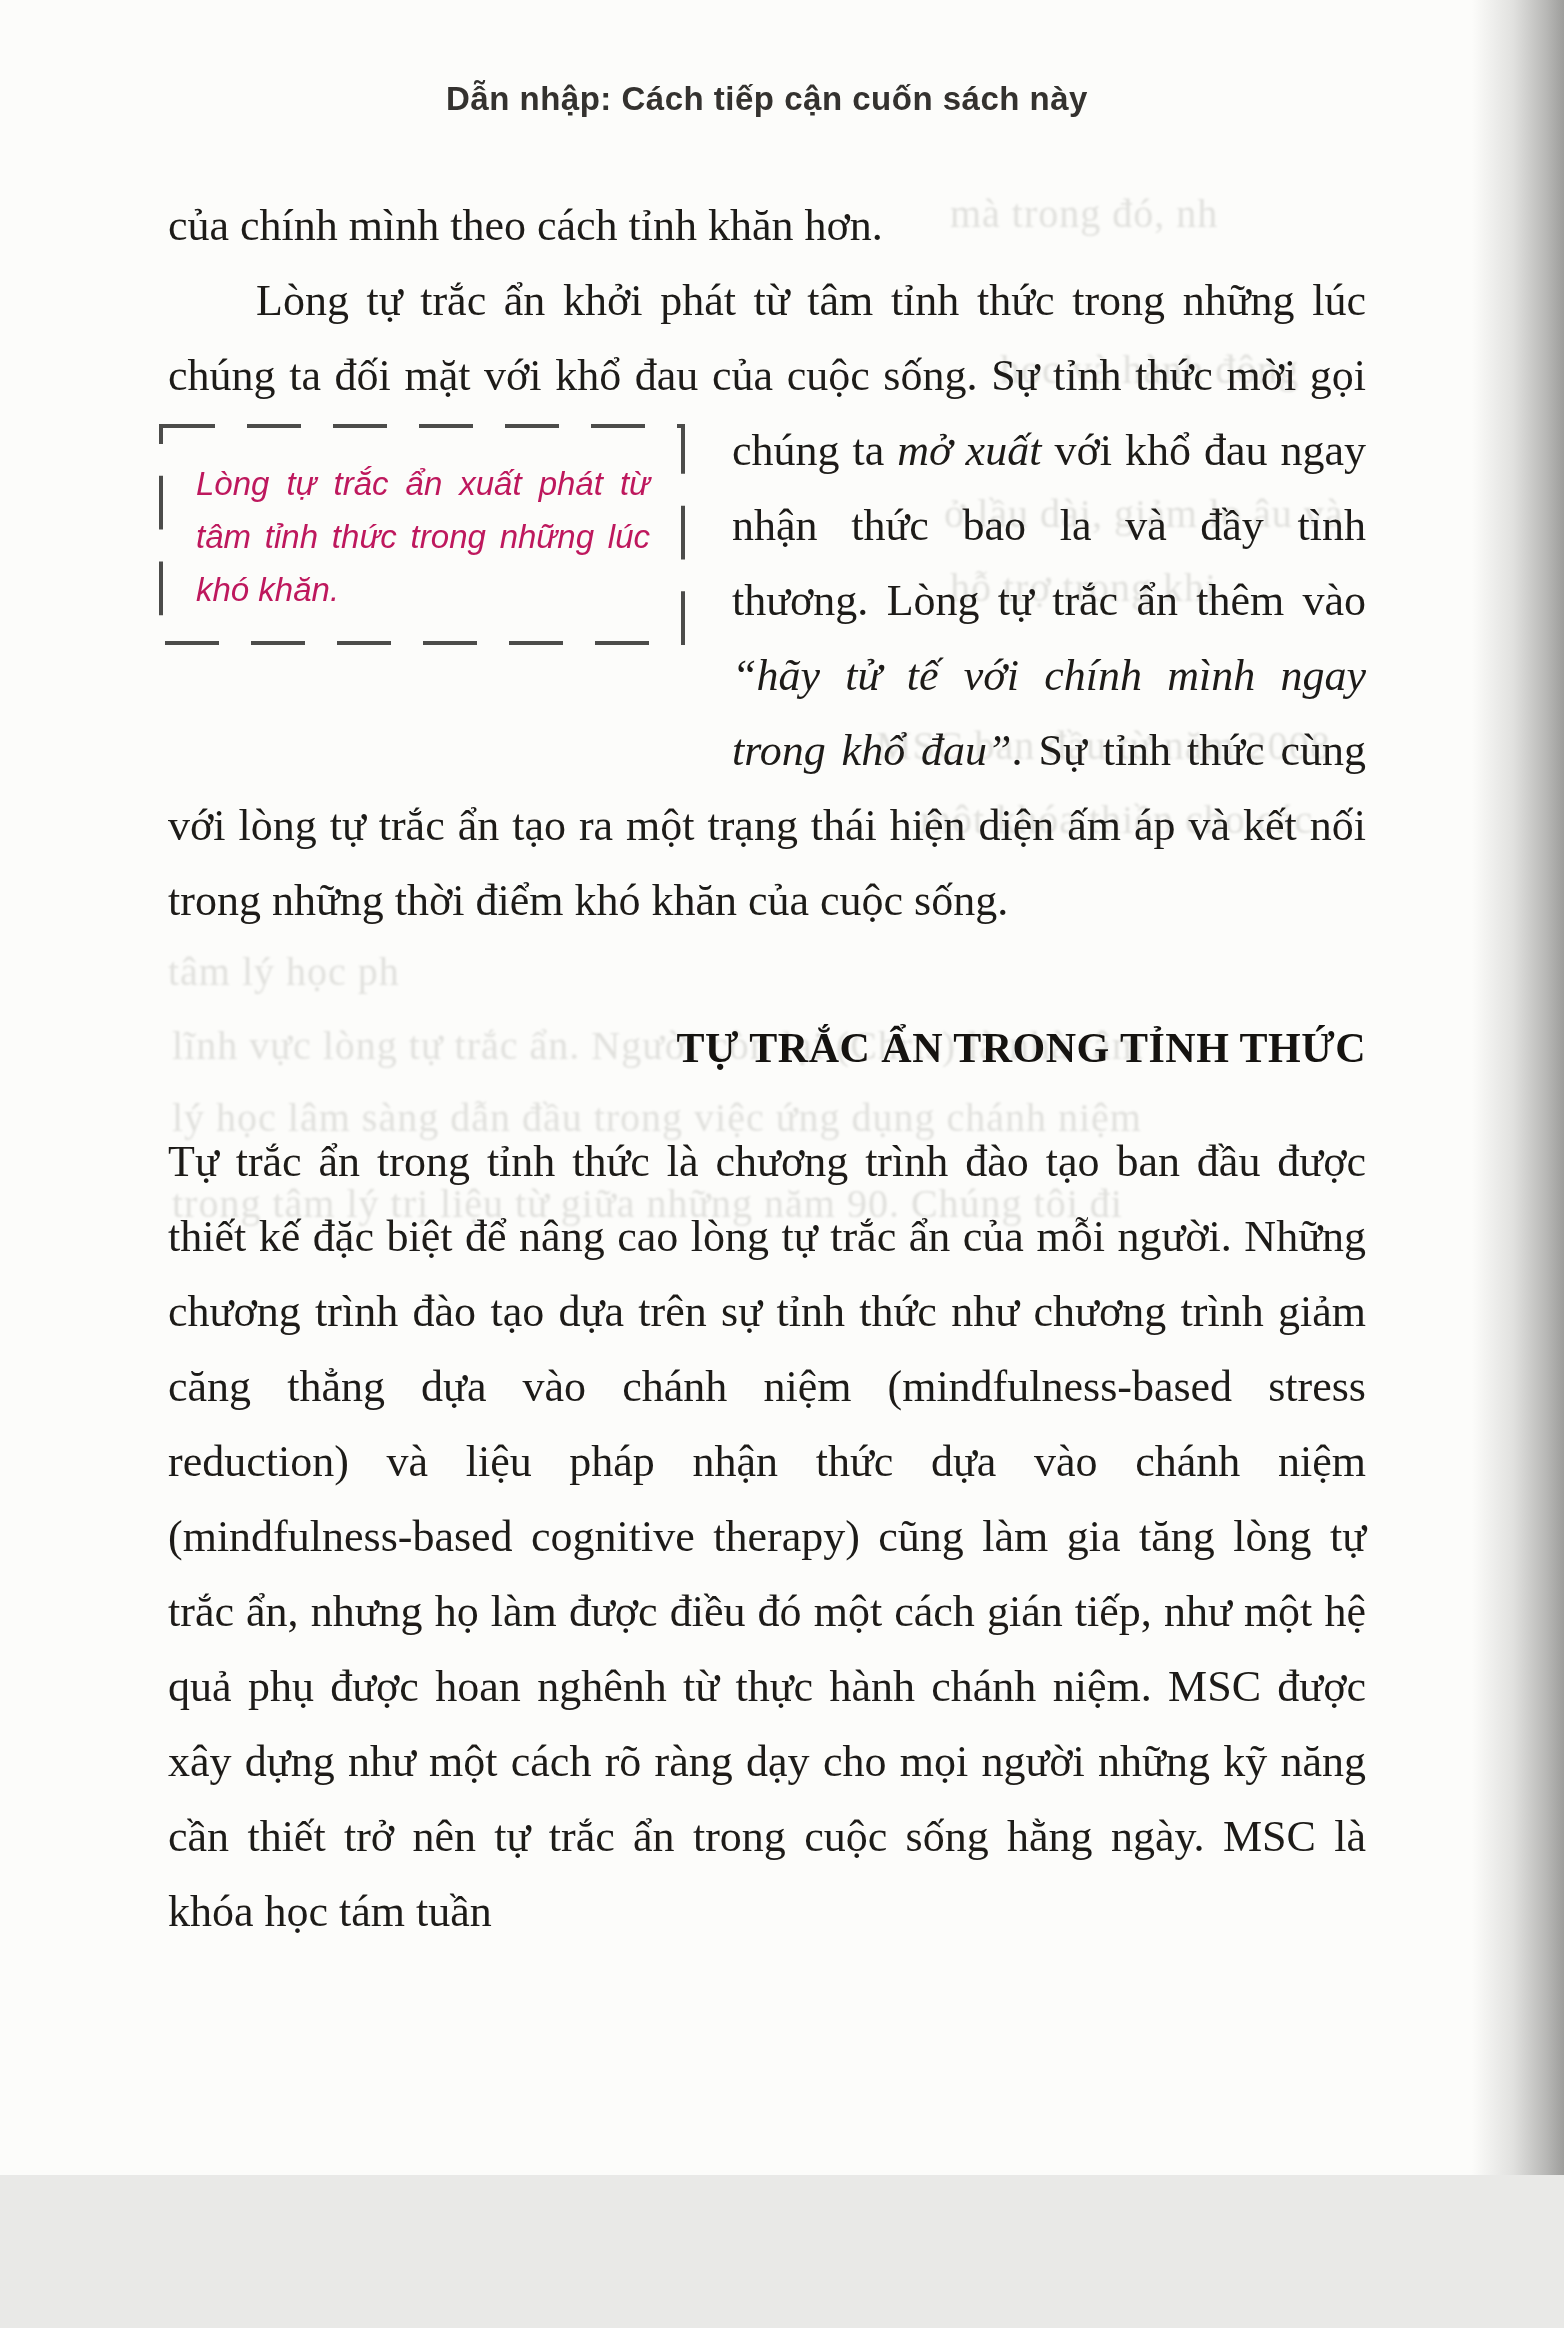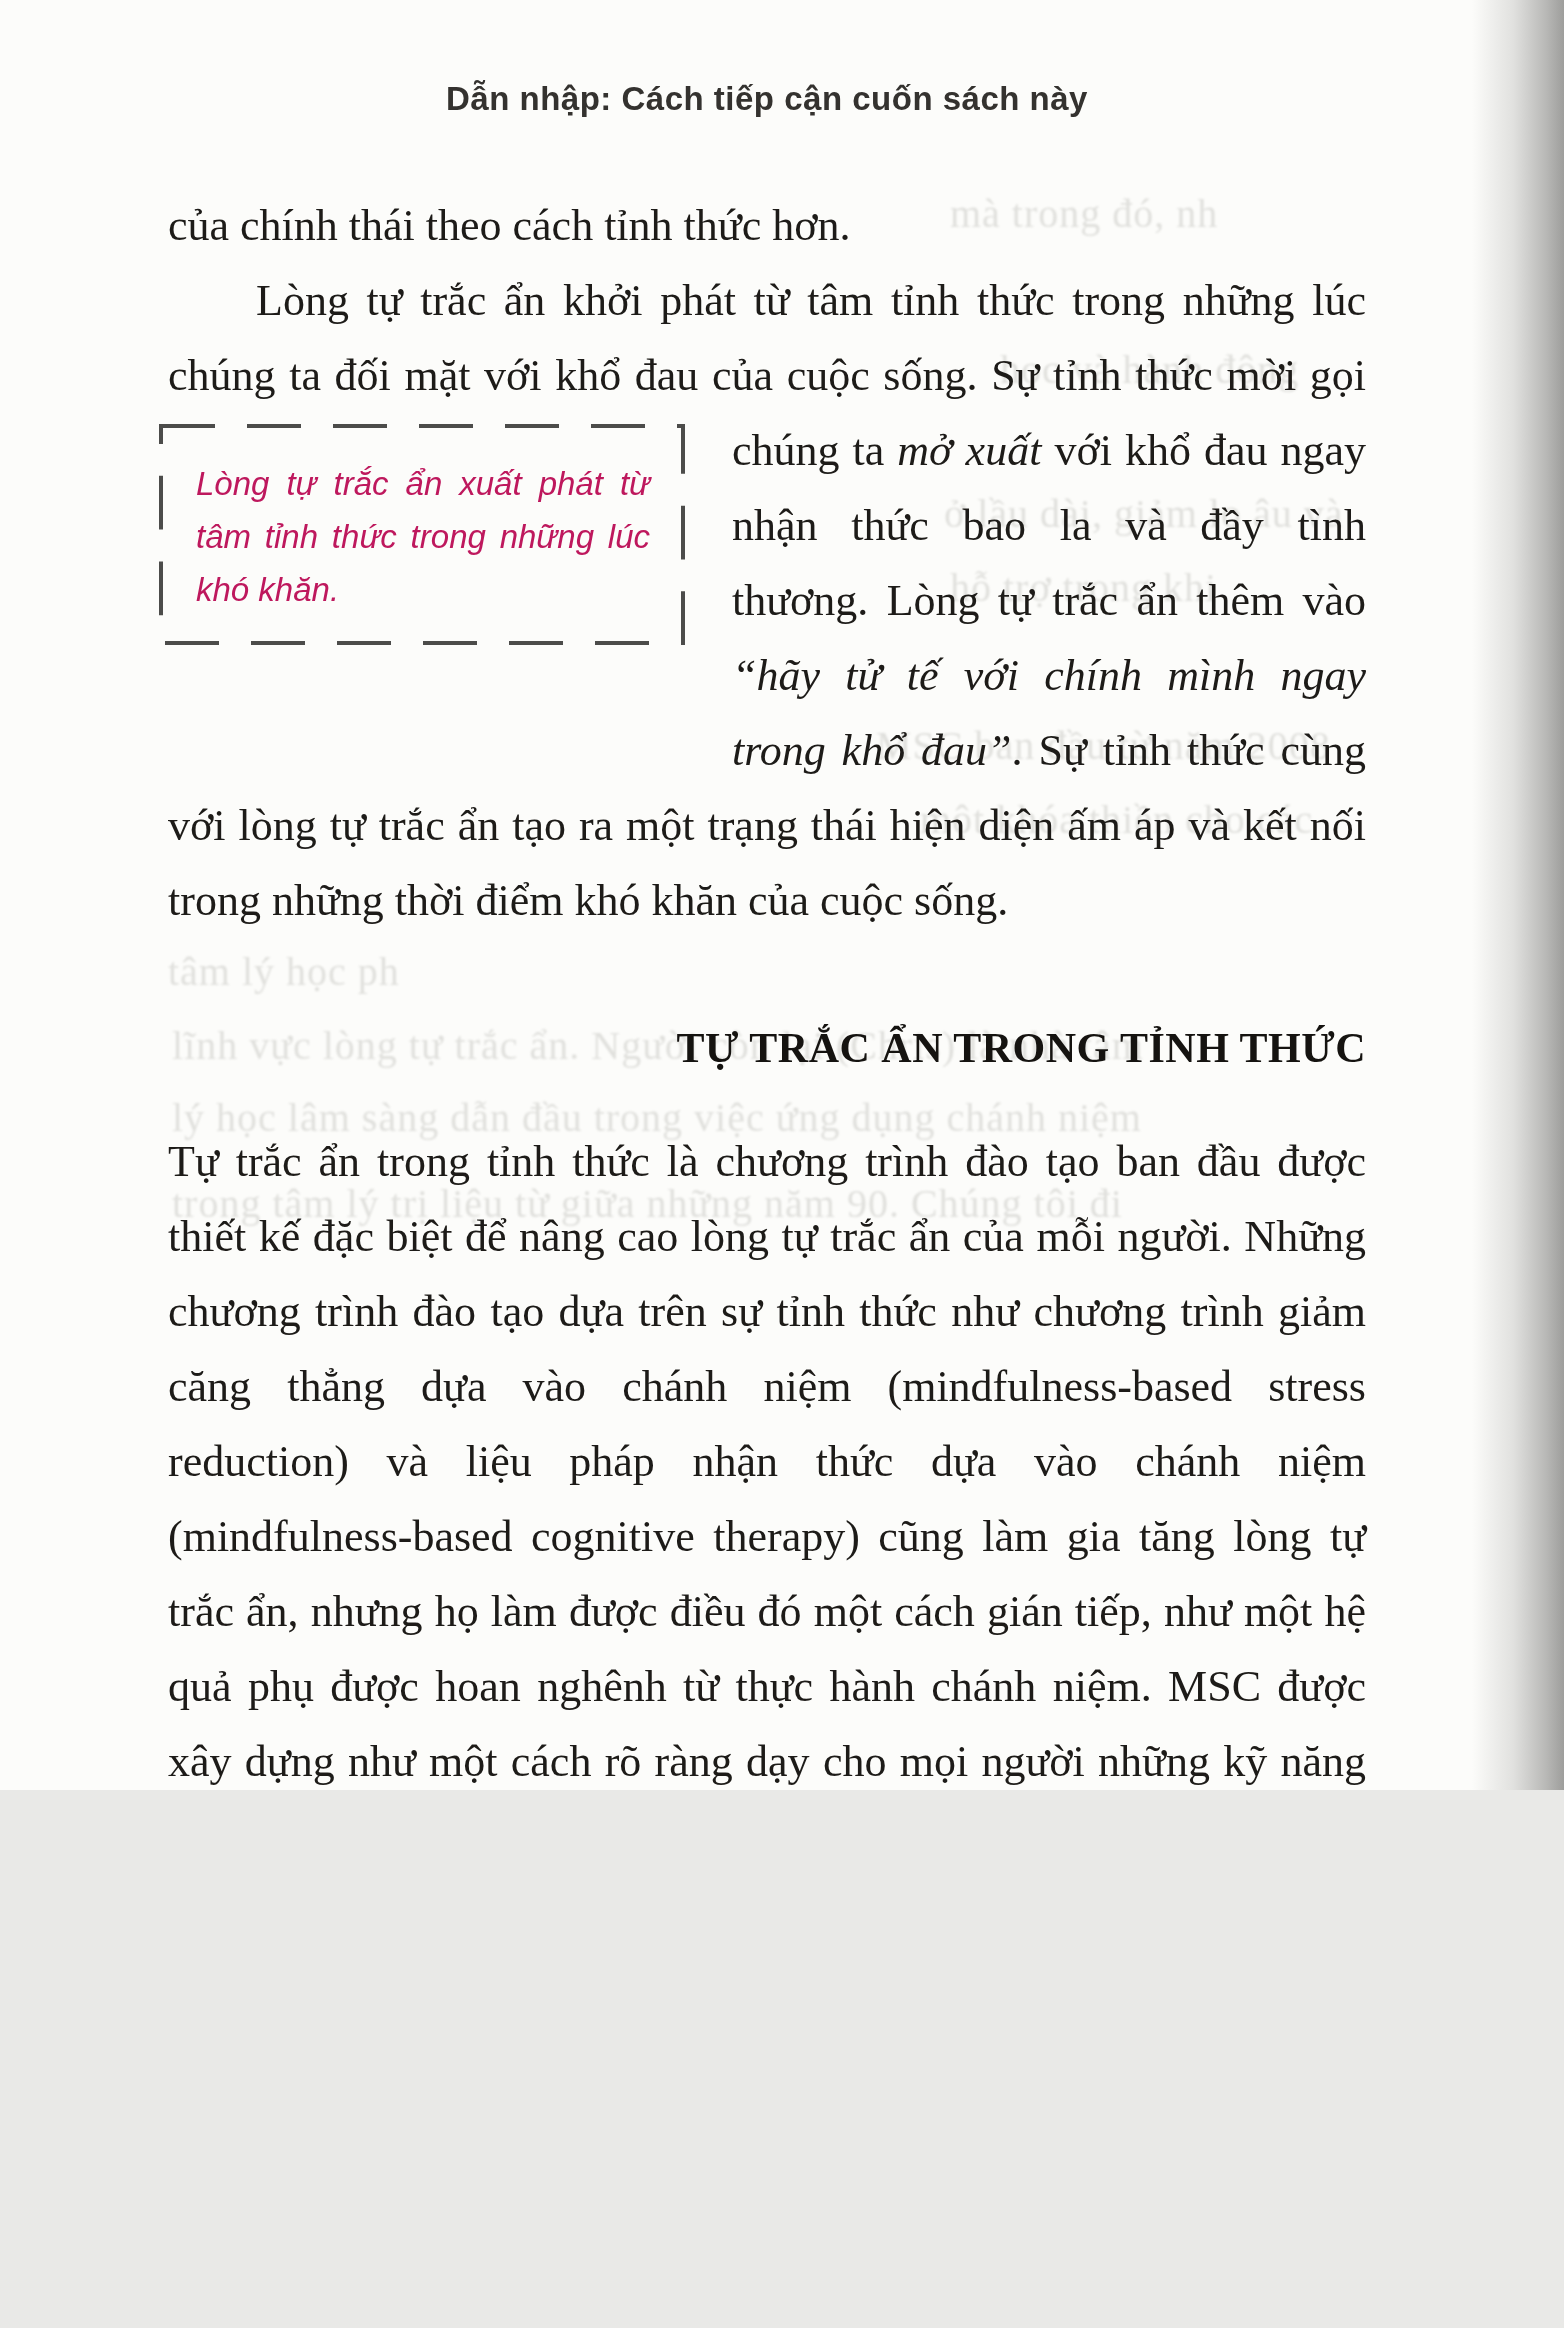--- a/index.html
+++ b/index.html
@@ -1,21 +1,21 @@
 <!DOCTYPE html>
 <html style="--paper: #fcfcfa; --ink: #1d1b18; --edge_shadow: #8a8a88;"><head>
 <meta charset="utf-8">
 <style>
   * { margin: 0; padding: 0; box-sizing: border-box; }
   html, body { background: #e9e9e7; }
 
   .page {
     position: relative;
     width: 1564px;
-    height: 1790px;
+    height: 2175px;
     background: var(--paper, #fcfcfa);
     color: var(--ink, #1d1b18);
     font-family: "Liberation Serif", serif;
     overflow: hidden;
   }
 
   
   .edge-shadow {
     position: absolute;
     top: 0; right: 0;
@@ -128,21 +128,21 @@
     <div class="ghost" style="left:172px; top:1094px;">lý học lâm sàng dẫn đầu trong việc ứng dụng chánh niệm</div>
     <div class="ghost" style="left:172px; top:1180px;">trong tâm lý trị liệu từ giữa những năm 90. Chúng tôi đi</div>
   </div>
 
   <div class="content">
 
     <div class="running-header">Dẫn nhập: Cách tiếp cận cuốn sách này</div>
 
     <div class="body-text">
 
-      <p><span>của chính thái theo cách tỉnh thức hơn.</span></p>
+      <p><span>của chính mình theo cách tỉnh khăn hơn.</span></p>
 
       <p class="indent"><span>Lòng tự trắc ẩn khởi phát từ tâm tỉnh thức trong những lúc chúng ta đối mặt với khổ đau của cuộc sống. Sự tỉnh thức mời gọi chúng ta </span><span class="em">mở xuất</span><span> với khổ đau ngay </span><span class="pullquote"><svg class="pq-border" viewBox="0 0 528 224" preserveAspectRatio="none" aria-hidden="true">
               <rect x="3" y="3" width="522" height="218" fill="none" stroke="#4c4c4a" stroke-width="4" stroke-dasharray="54 32"></rect>
             </svg><span class="pq-text">Lòng tự trắc ẩn xuất phát từ tâm tỉnh thức trong những lúc khó khăn.</span></span><span>nhận thức bao la và đầy tình thương. Lòng tự trắc ẩn thêm vào </span><span class="em">“hãy tử tế với chính mình ngay trong khổ đau”</span><span>. Sự tỉnh thức cùng với lòng tự trắc ẩn tạo ra một trạng thái hiện diện ấm áp và kết nối trong những thời điểm khó khăn của cuộc sống.</span></p>
 
       <div class="section-heading">TỰ TRẮC ẨN TRONG TỈNH THỨC</div>
 
       <p><span>Tự trắc ẩn trong tỉnh thức là chương trình đào tạo ban đầu được thiết kế đặc biệt để nâng cao lòng tự trắc ẩn của mỗi người. Những chương trình đào tạo dựa trên sự tỉnh thức như chương trình giảm căng thẳng dựa vào chánh niệm (mindfulness-based stress reduction) và liệu pháp nhận thức dựa vào chánh niệm (mindfulness-based cognitive therapy) cũng làm gia tăng lòng tự trắc ẩn, nhưng họ làm được điều đó một cách gián tiếp, như một hệ quả phụ được hoan nghênh từ thực hành chánh niệm. MSC được xây dựng như một cách rõ ràng dạy cho mọi người những kỹ năng cần thiết trở nên tự trắc ẩn trong cuộc sống hằng ngày. MSC là khóa học tám tuần</span></p>
 
     </div>

